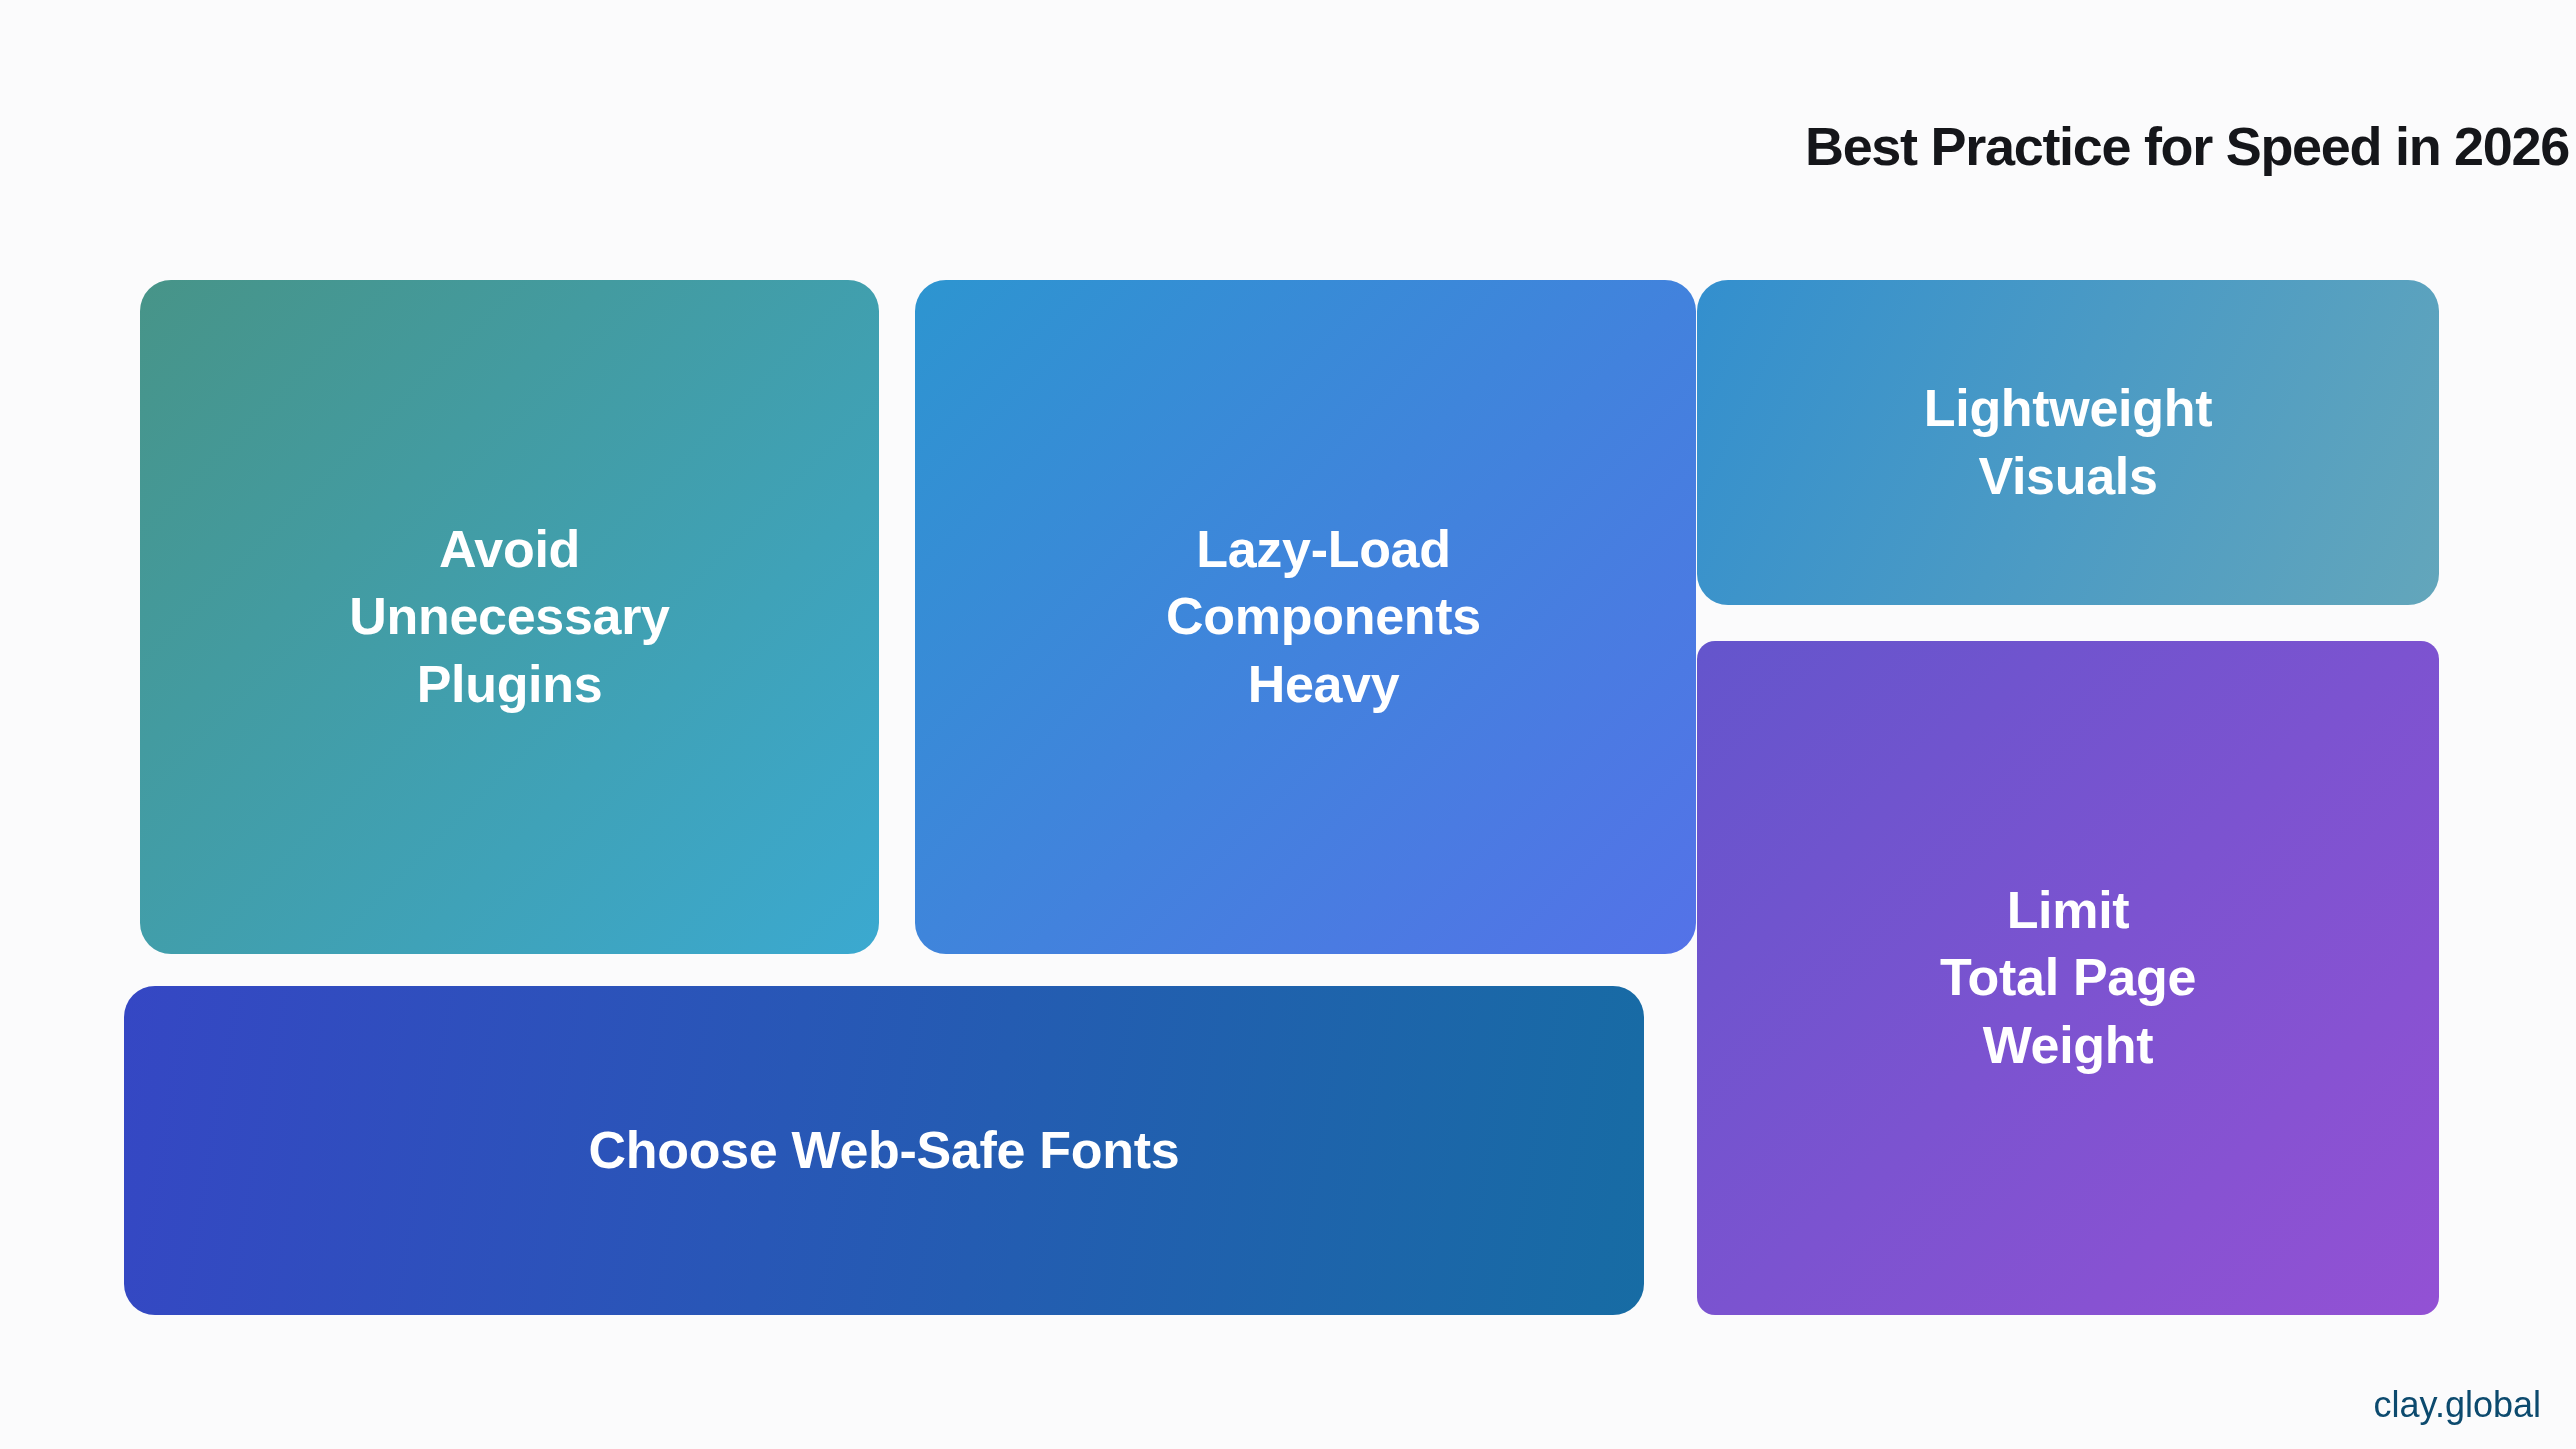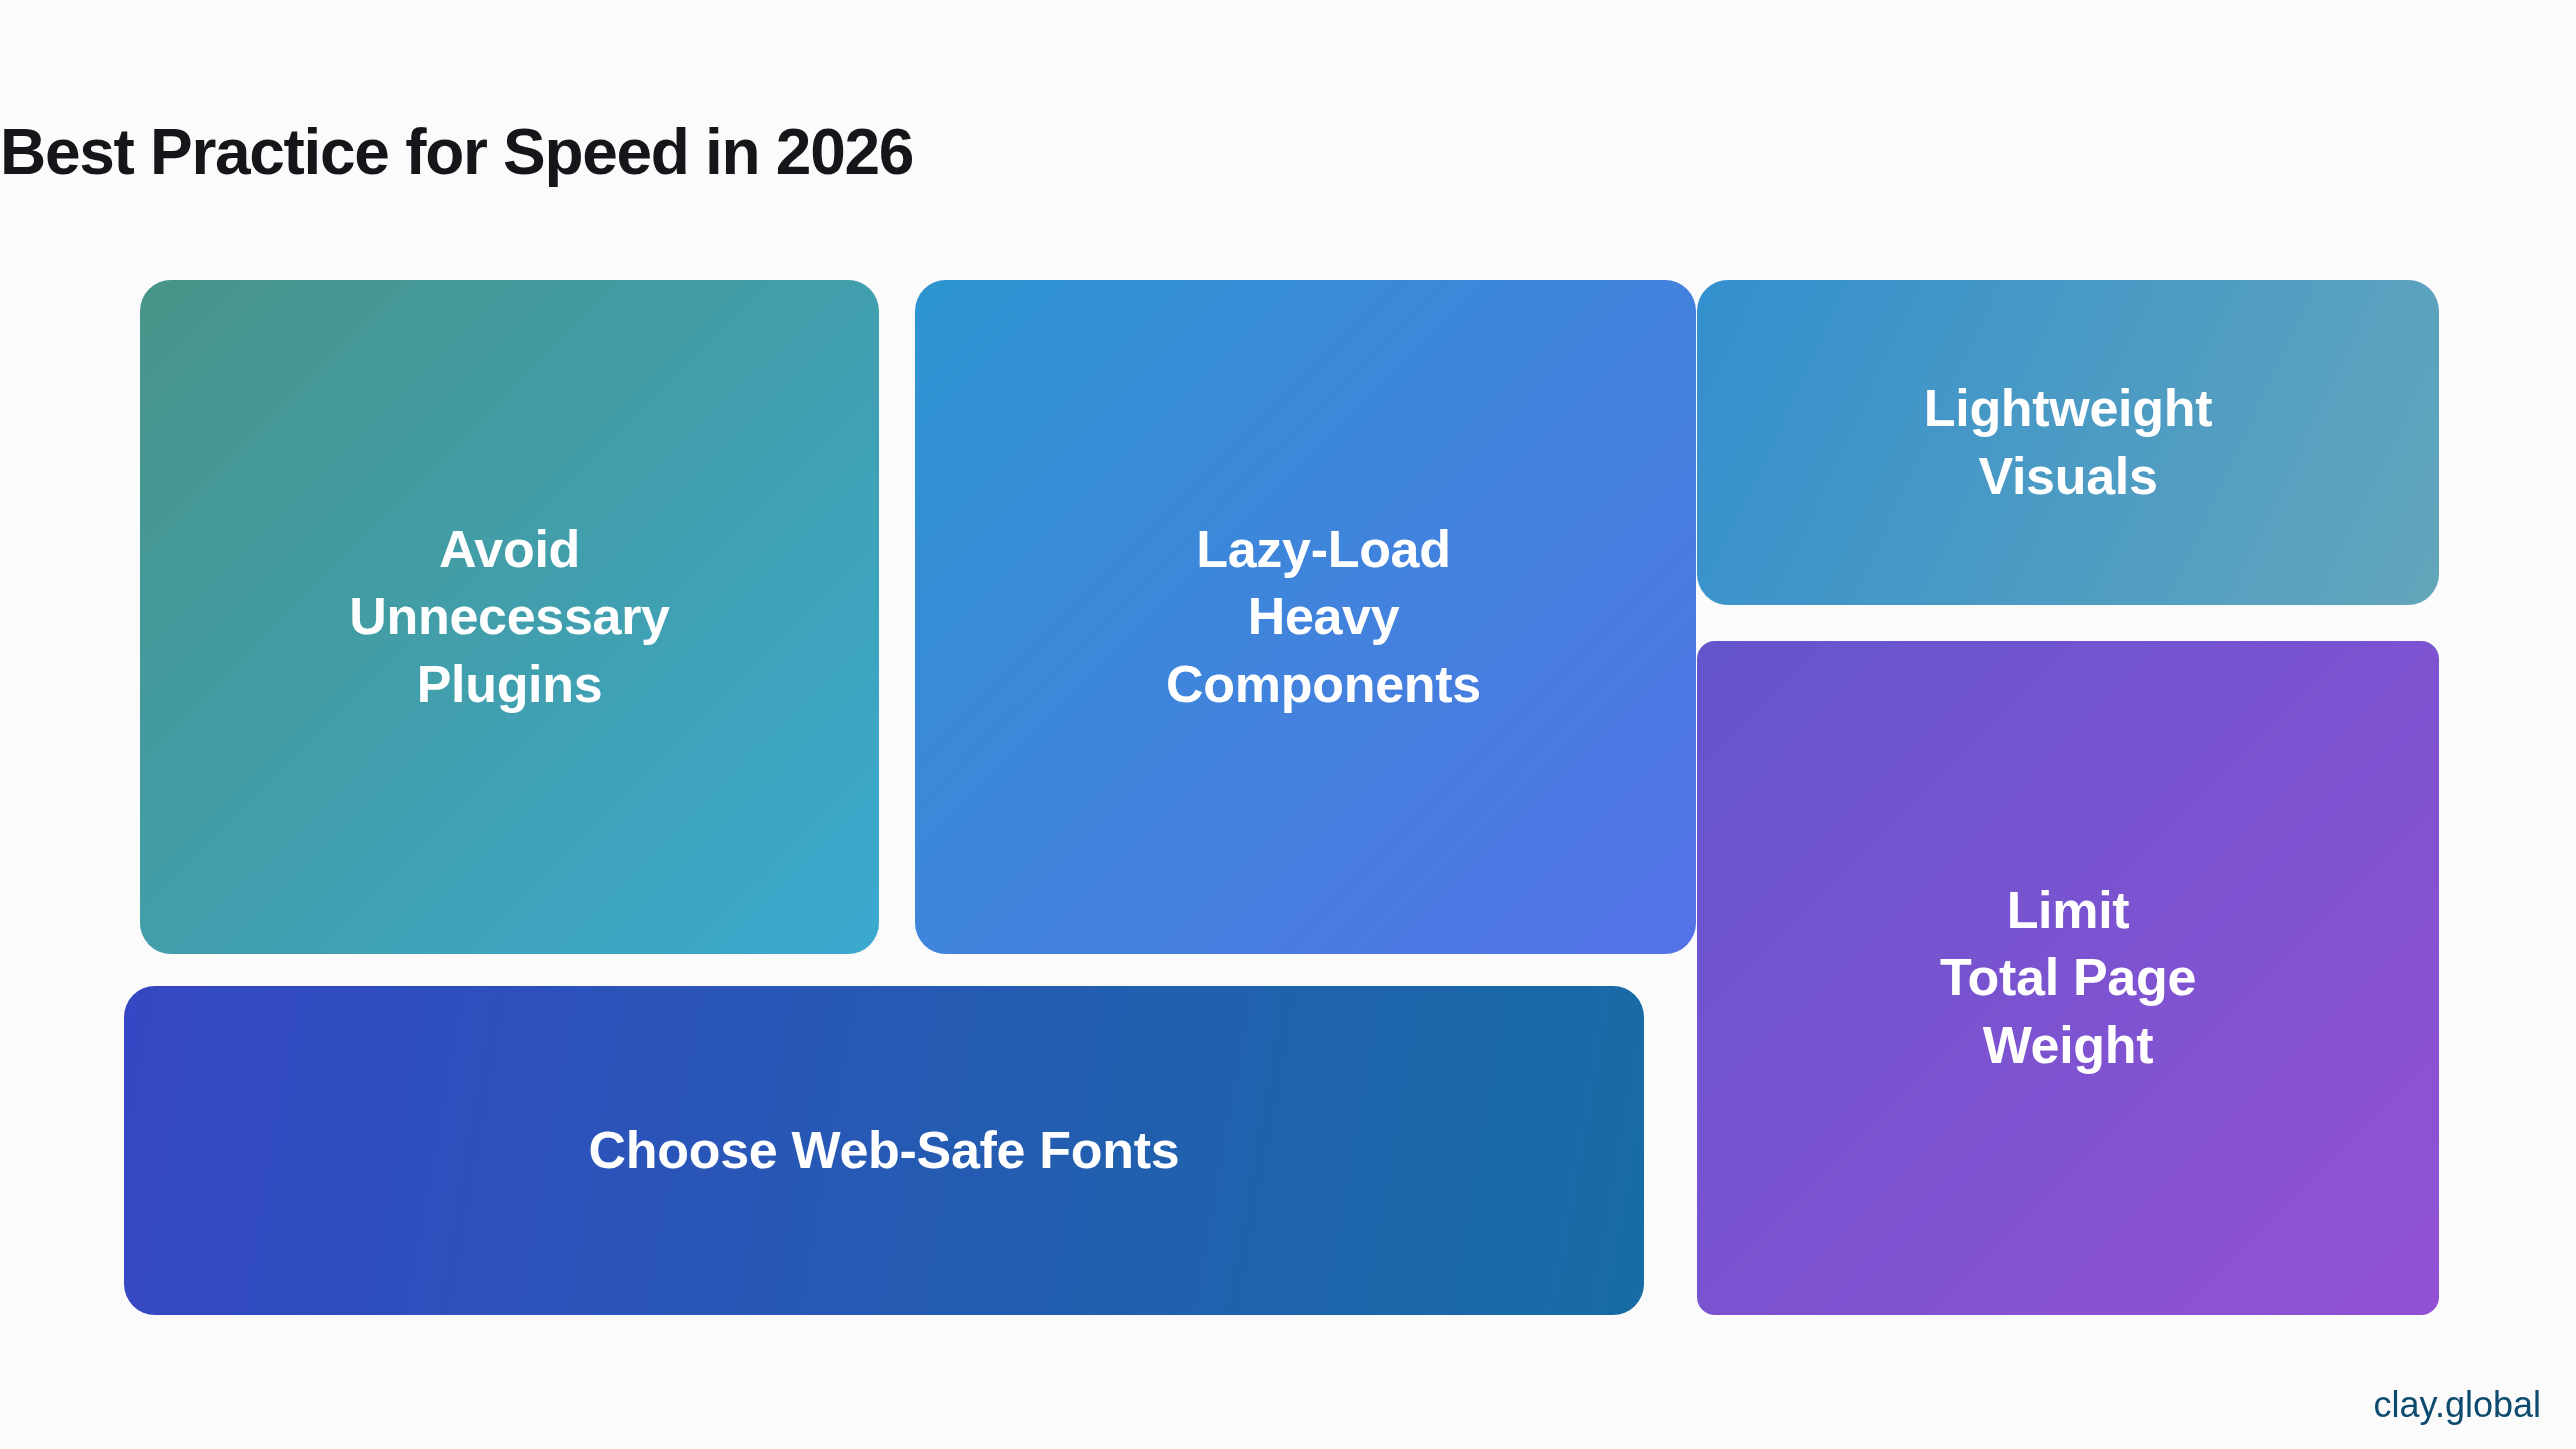--- a/index.html
+++ b/index.html
@@ -11,25 +11,25 @@
     position: relative;
     width: 2576px;
     height: 1449px;
     background: #fbfbfc;
     overflow: hidden;
     font-family: "Liberation Sans", "DejaVu Sans", sans-serif;
   }
   .title {
     position: absolute;
     left: 0;
-    right: 0;
+    right: 7px;
     top: 115px;
     margin: 0;
-    text-align: left;
-    font-size: 64px;
+    text-align: right;
+    font-size: 54px;
     font-weight: 700;
     letter-spacing: -1.3px;
     color: #15161a;
   }
   .card {
     position: absolute;
     border-radius: 31px;
     display: flex;
     align-items: center;
     justify-content: center;
@@ -66,22 +66,22 @@
     <div class="card-text">
       <span>Avoid</span>
       <span>Unnecessary</span>
       <span>Plugins</span>
     </div>
   </div>
 
   <div class="card card-lazy" style="background: linear-gradient(135deg, rgb(45, 149, 208), rgb(84, 114, 232)); color: rgb(255, 255, 255); padding-left: 36px;">
     <div class="card-text">
       <span>Lazy-Load</span>
+      <span>Components</span>
       <span>Heavy</span>
-      <span>Components</span>
     </div>
   </div>
 
   <div class="card card-visuals" style="background: linear-gradient(115deg, rgb(51, 143, 206), rgb(99, 166, 187)); color: rgb(255, 255, 255);">
     <div class="card-text">
       <span>Lightweight</span>
       <span>Visuals</span>
     </div>
   </div>
 

